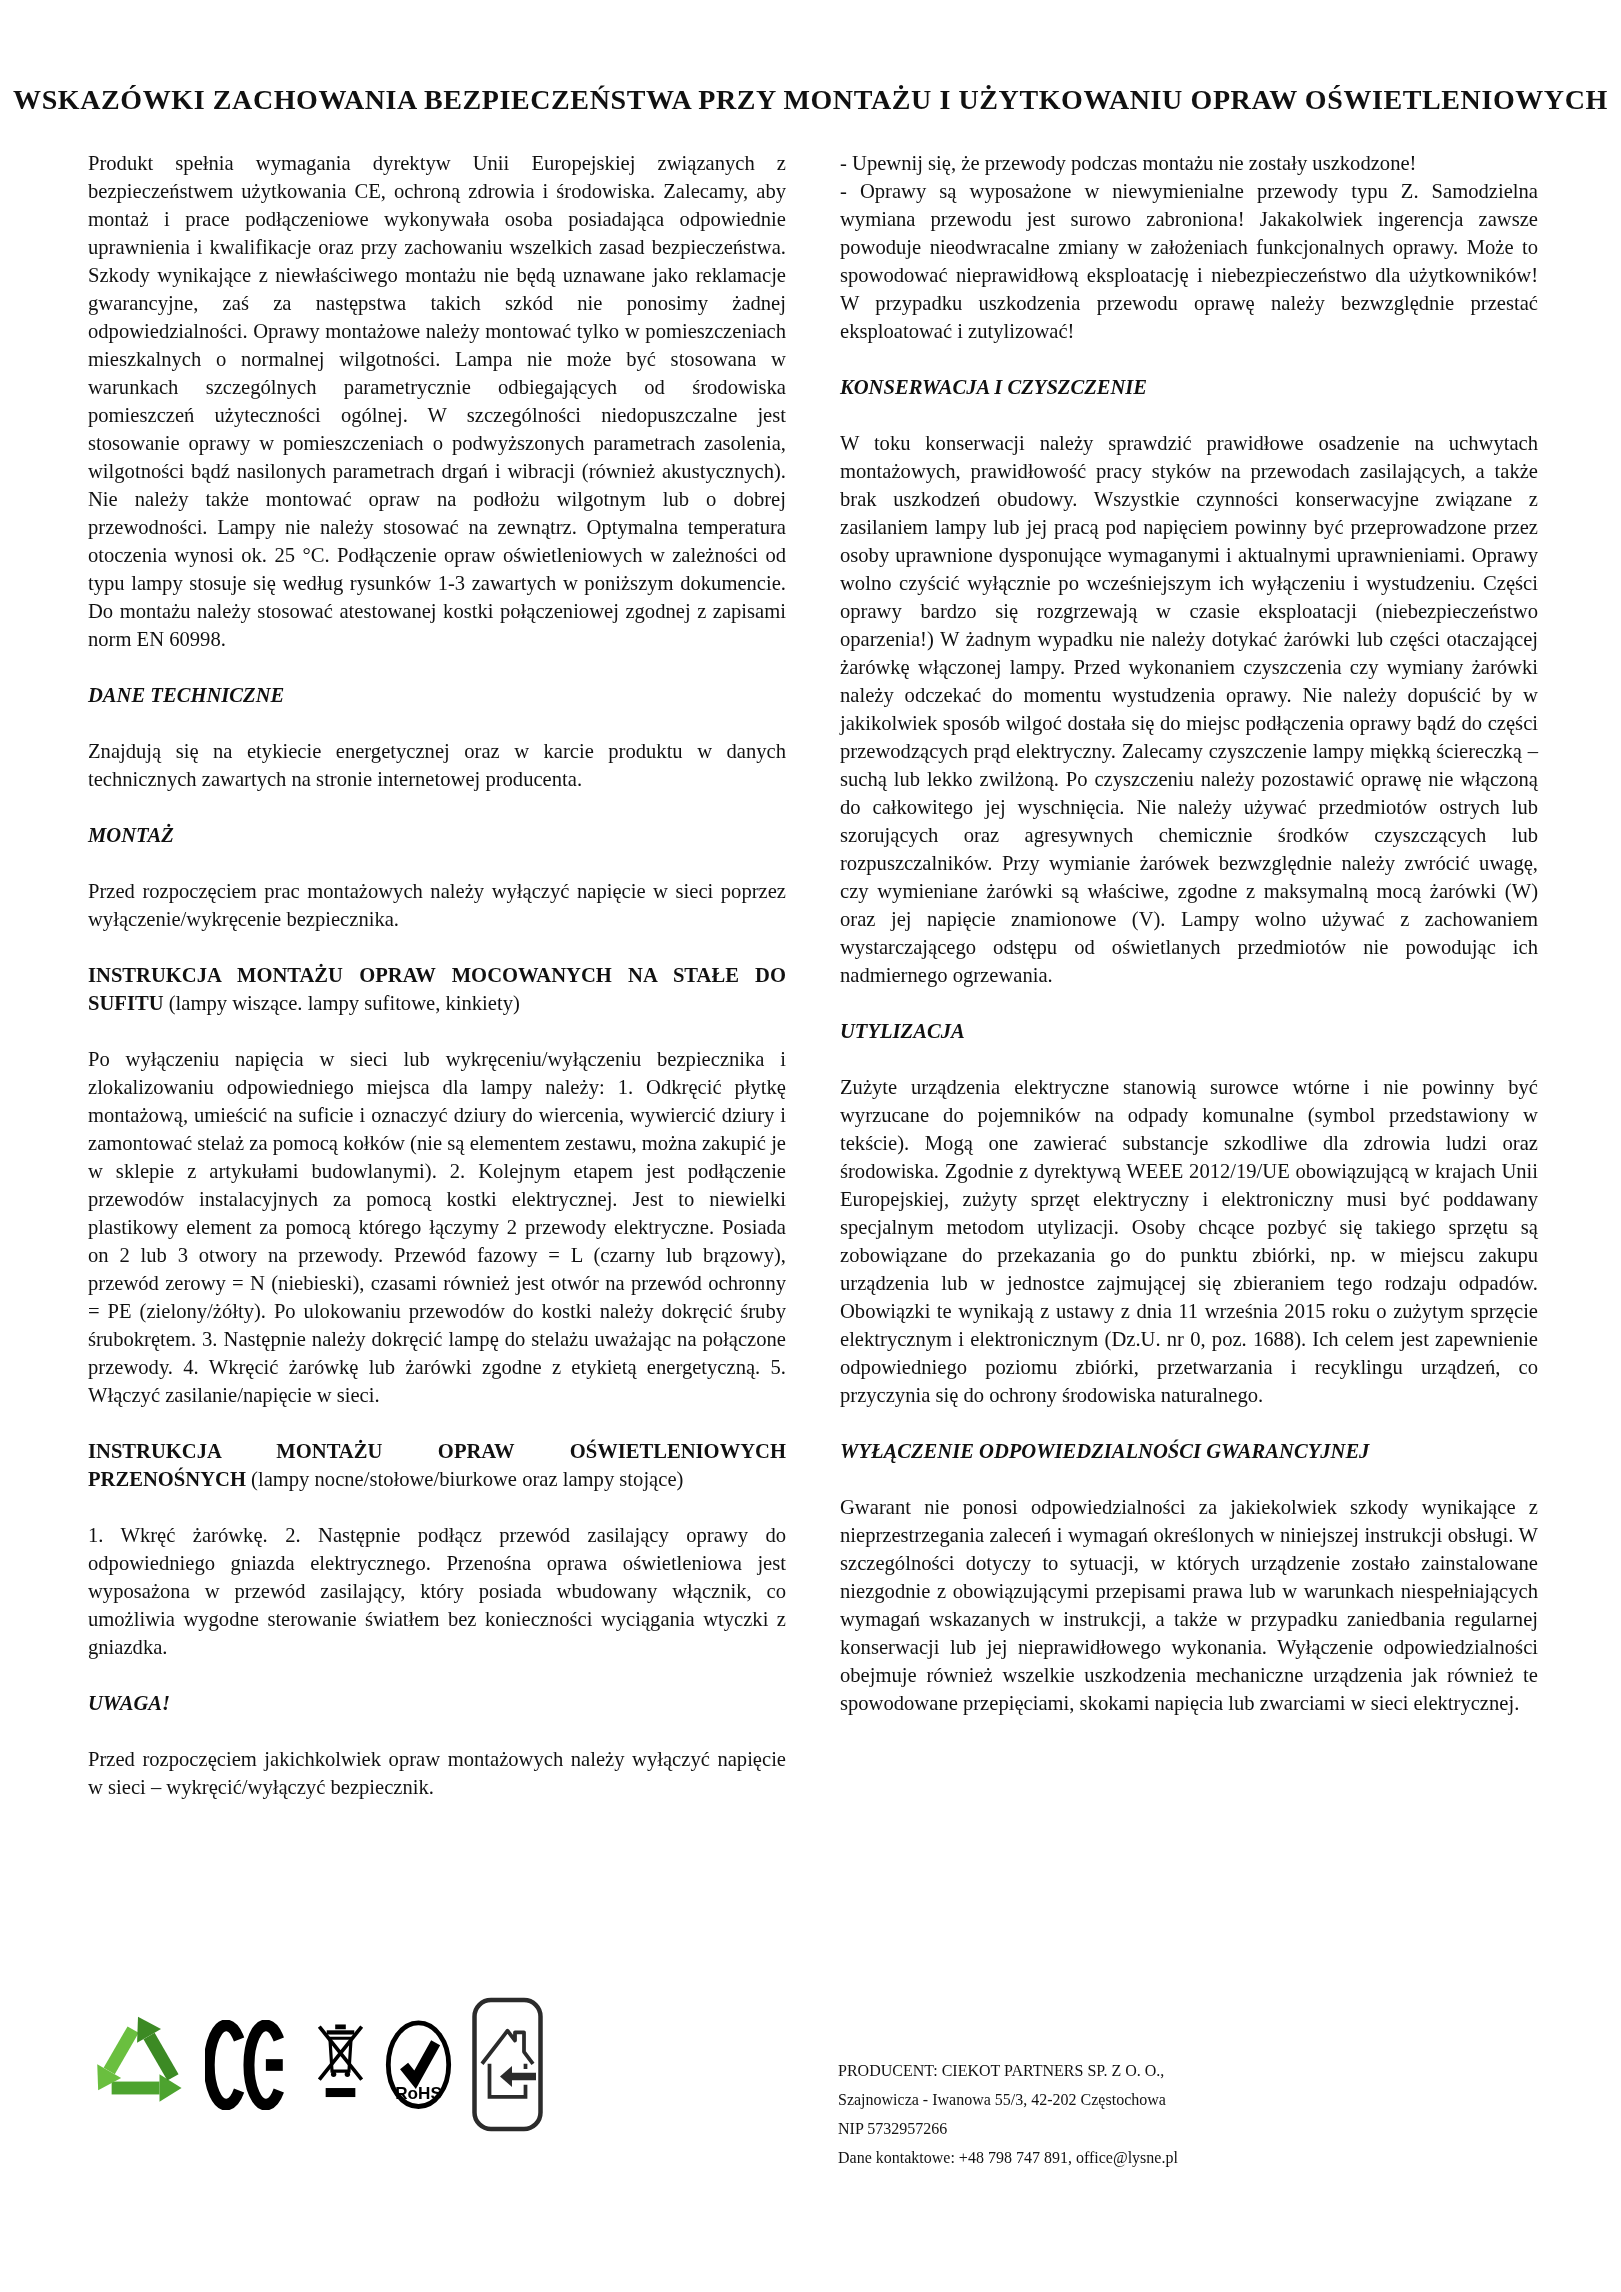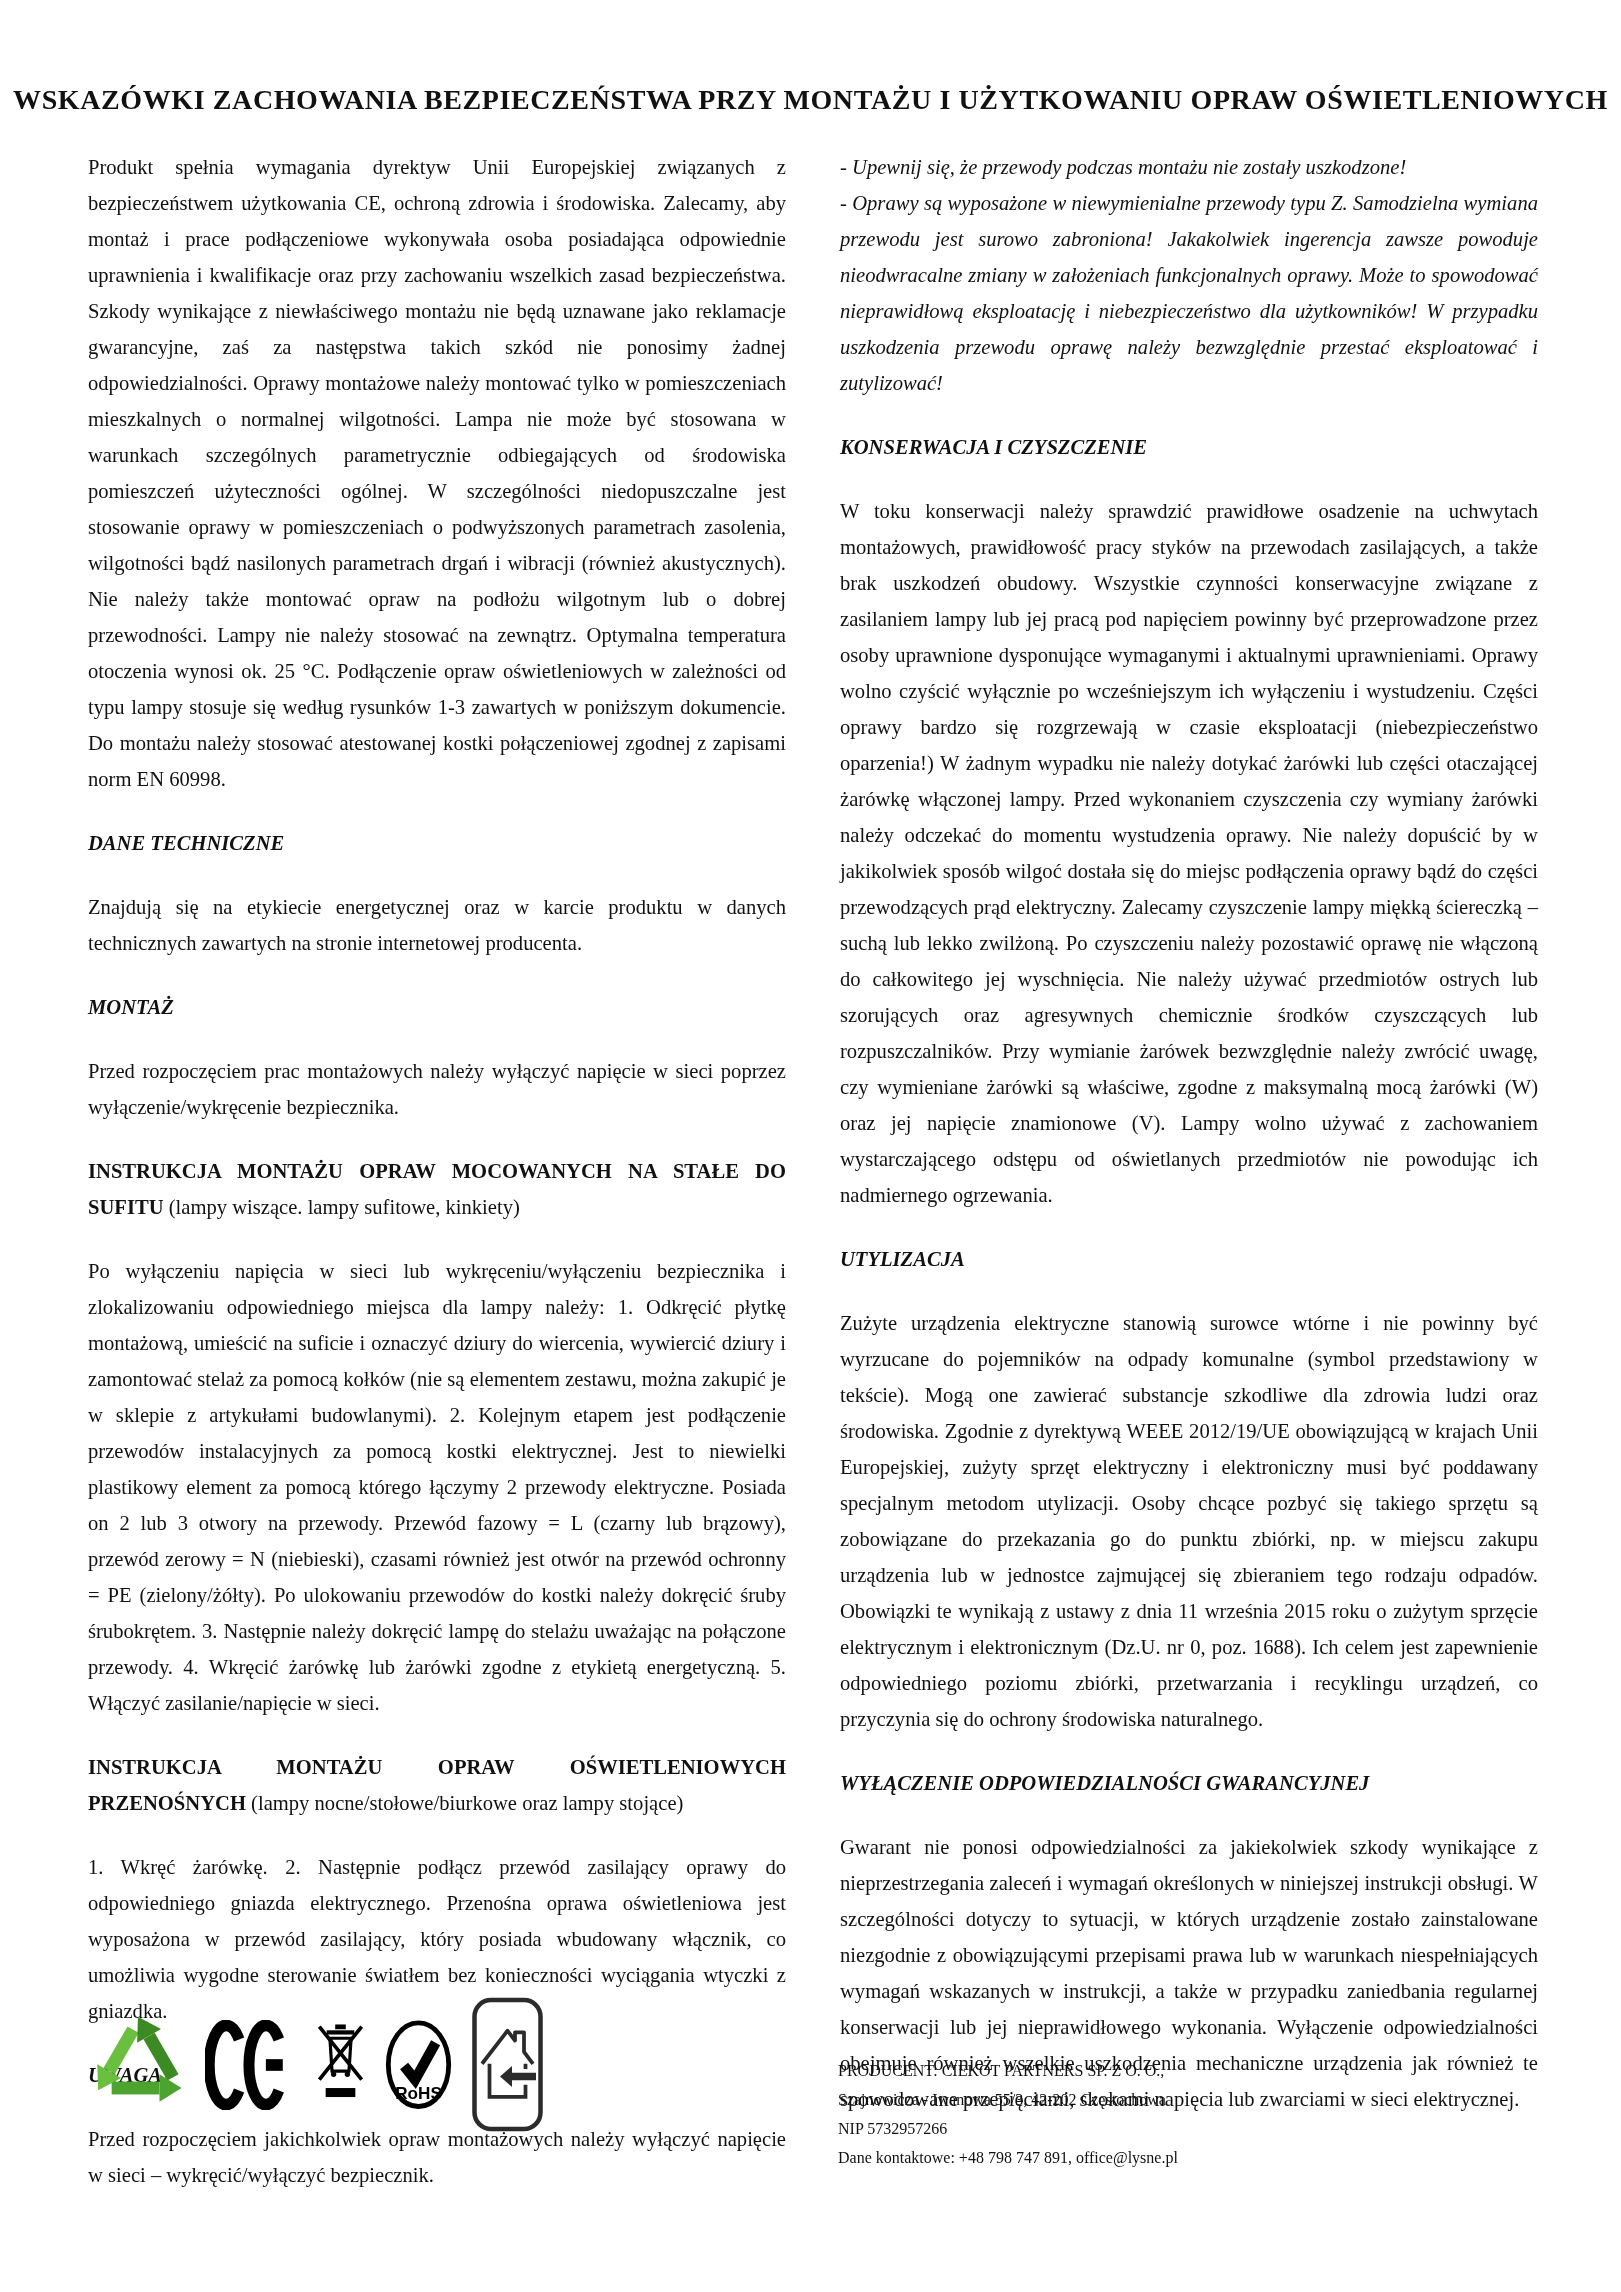--- a/index.html
+++ b/index.html
@@ -15,27 +15,27 @@
     position: absolute; top: 84px; left: 0; width: 100%;
     text-align: center; font-weight: 700; font-size: 28px; letter-spacing: 0.6px;
     white-space: nowrap;
   }
   .cols {
     position: absolute; top: 149px; left: 88px; width: 1451px;
     display: flex; gap: 54px;
   }
   .col {
     width: 698px;
-    font-size: 20.6px; line-height: 36px;
+    font-size: 20.6px; line-height: 28px;
     text-align: justify;
   }
   .col p { margin: 0 0 28px 0; }
   p.h { font-weight: 700; font-style: italic; }
   p.hp strong { font-weight: 700; }
-  p.pre { white-space: pre-line; font-style: italic; }
+  p.pre { white-space: pre-line; }
   .logos {
     position: absolute; left: 96px; top: 1992px; height: 145px;
     display: flex; align-items: center; gap: 16.7px; text-align: right;
   }
   .logos svg { display: block; }
   .producer {
     position: absolute; left: 838px; top: 2056px;
     font-size: 16px; line-height: 29px; text-align: left;
   }
 </style>

